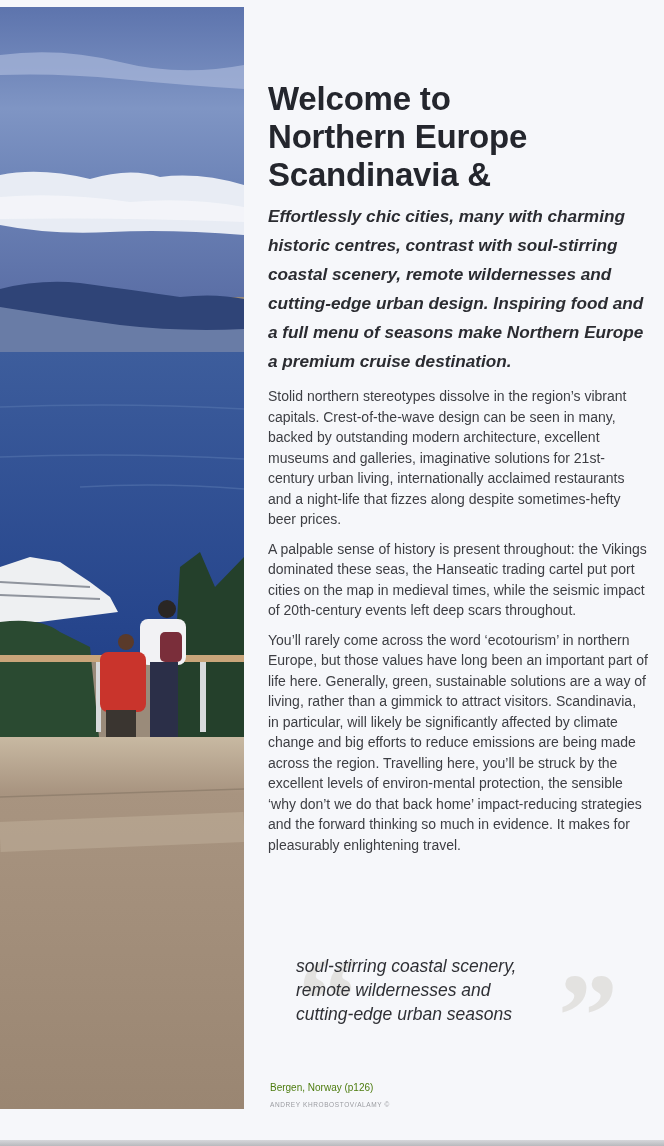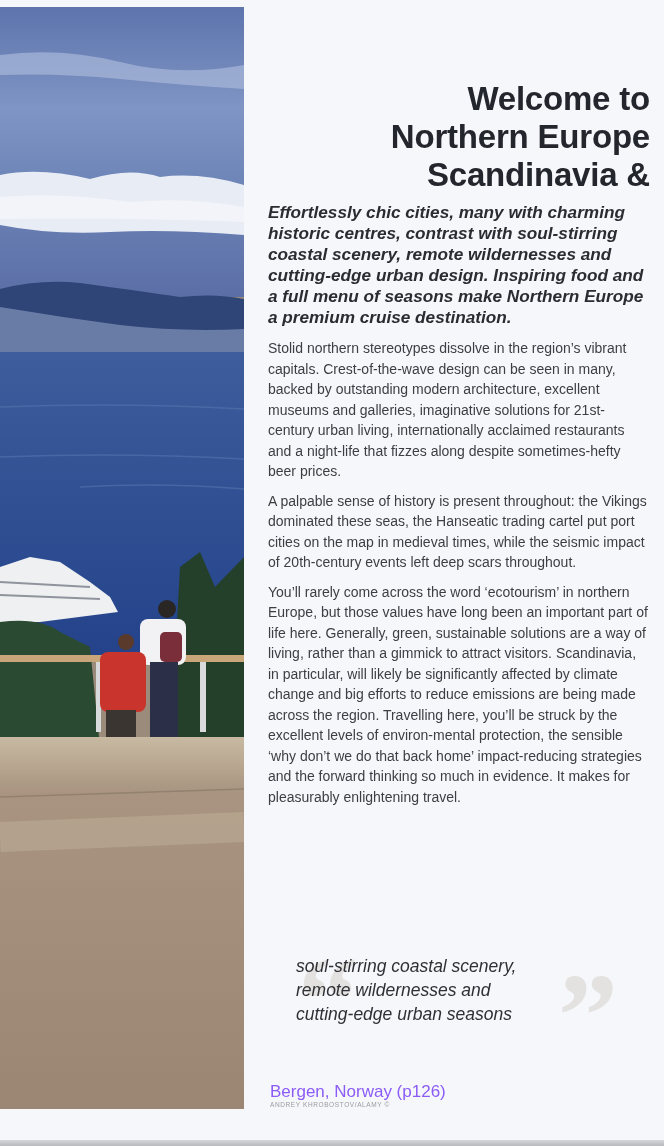--- a/index.html
+++ b/index.html
@@ -22,23 +22,23 @@
   .photo svg { display: block; }
   
   .text-col {
     position: absolute; left: 268px; top: 80px; width: 382px;
   }
   .title {
     font-family: "Liberation Sans", sans-serif;
     font-size: 33px; line-height: 38px; font-weight: 700;
     color: #24262d; margin: 0 0 8px 0; letter-spacing: -0.2px;
   }
-  .title span { display: block; text-align: right; }
+  .title span { display: block; }
   .standfirst {
-    font-size: 17.2px; line-height: 21px; font-weight: 700; font-style: italic;
+    font-size: 17.2px; line-height: 29px; font-weight: 700; font-style: italic;
     color: #2b2c31; margin: 0 0 10px 0;
   }
   .body-p {
     font-size: 14px; line-height: 20.5px; color: #3d3e43;
     margin: 0 0 9px 0;
   }
   .pullquote {
     position: absolute; left: 296px; top: 948px; width: 322px; height: 90px;
   }
   .pq-open, .pq-close {
@@ -46,21 +46,21 @@
     color: #e3e2e0; font-size: 120px; line-height: 1;
   }
   .pq-open { left: 2px; top: -8px; }
   .pq-close { right: 0px; top: 8px; }
   .pq-text {
     position: relative; font-style: italic;
     font-size: 17.5px; line-height: 24px; color: #2f3035; padding-top: 6px;
   }
   .caption {
     position: absolute; left: 270px; top: 1082px;
-    font-size: 17px; color: #8b5cf6; text-align: right;
+    font-size: 10px; color: #4d7c0f; text-align: right;
   }
   .credit {
     position: absolute; left: 270px; top: 1101px;
     font-size: 6.5px; letter-spacing: 0.6px; color: #9a9ba0; text-transform: uppercase;
   }
 </style>
 </head>
 <body>
 
 <div class="photo">

